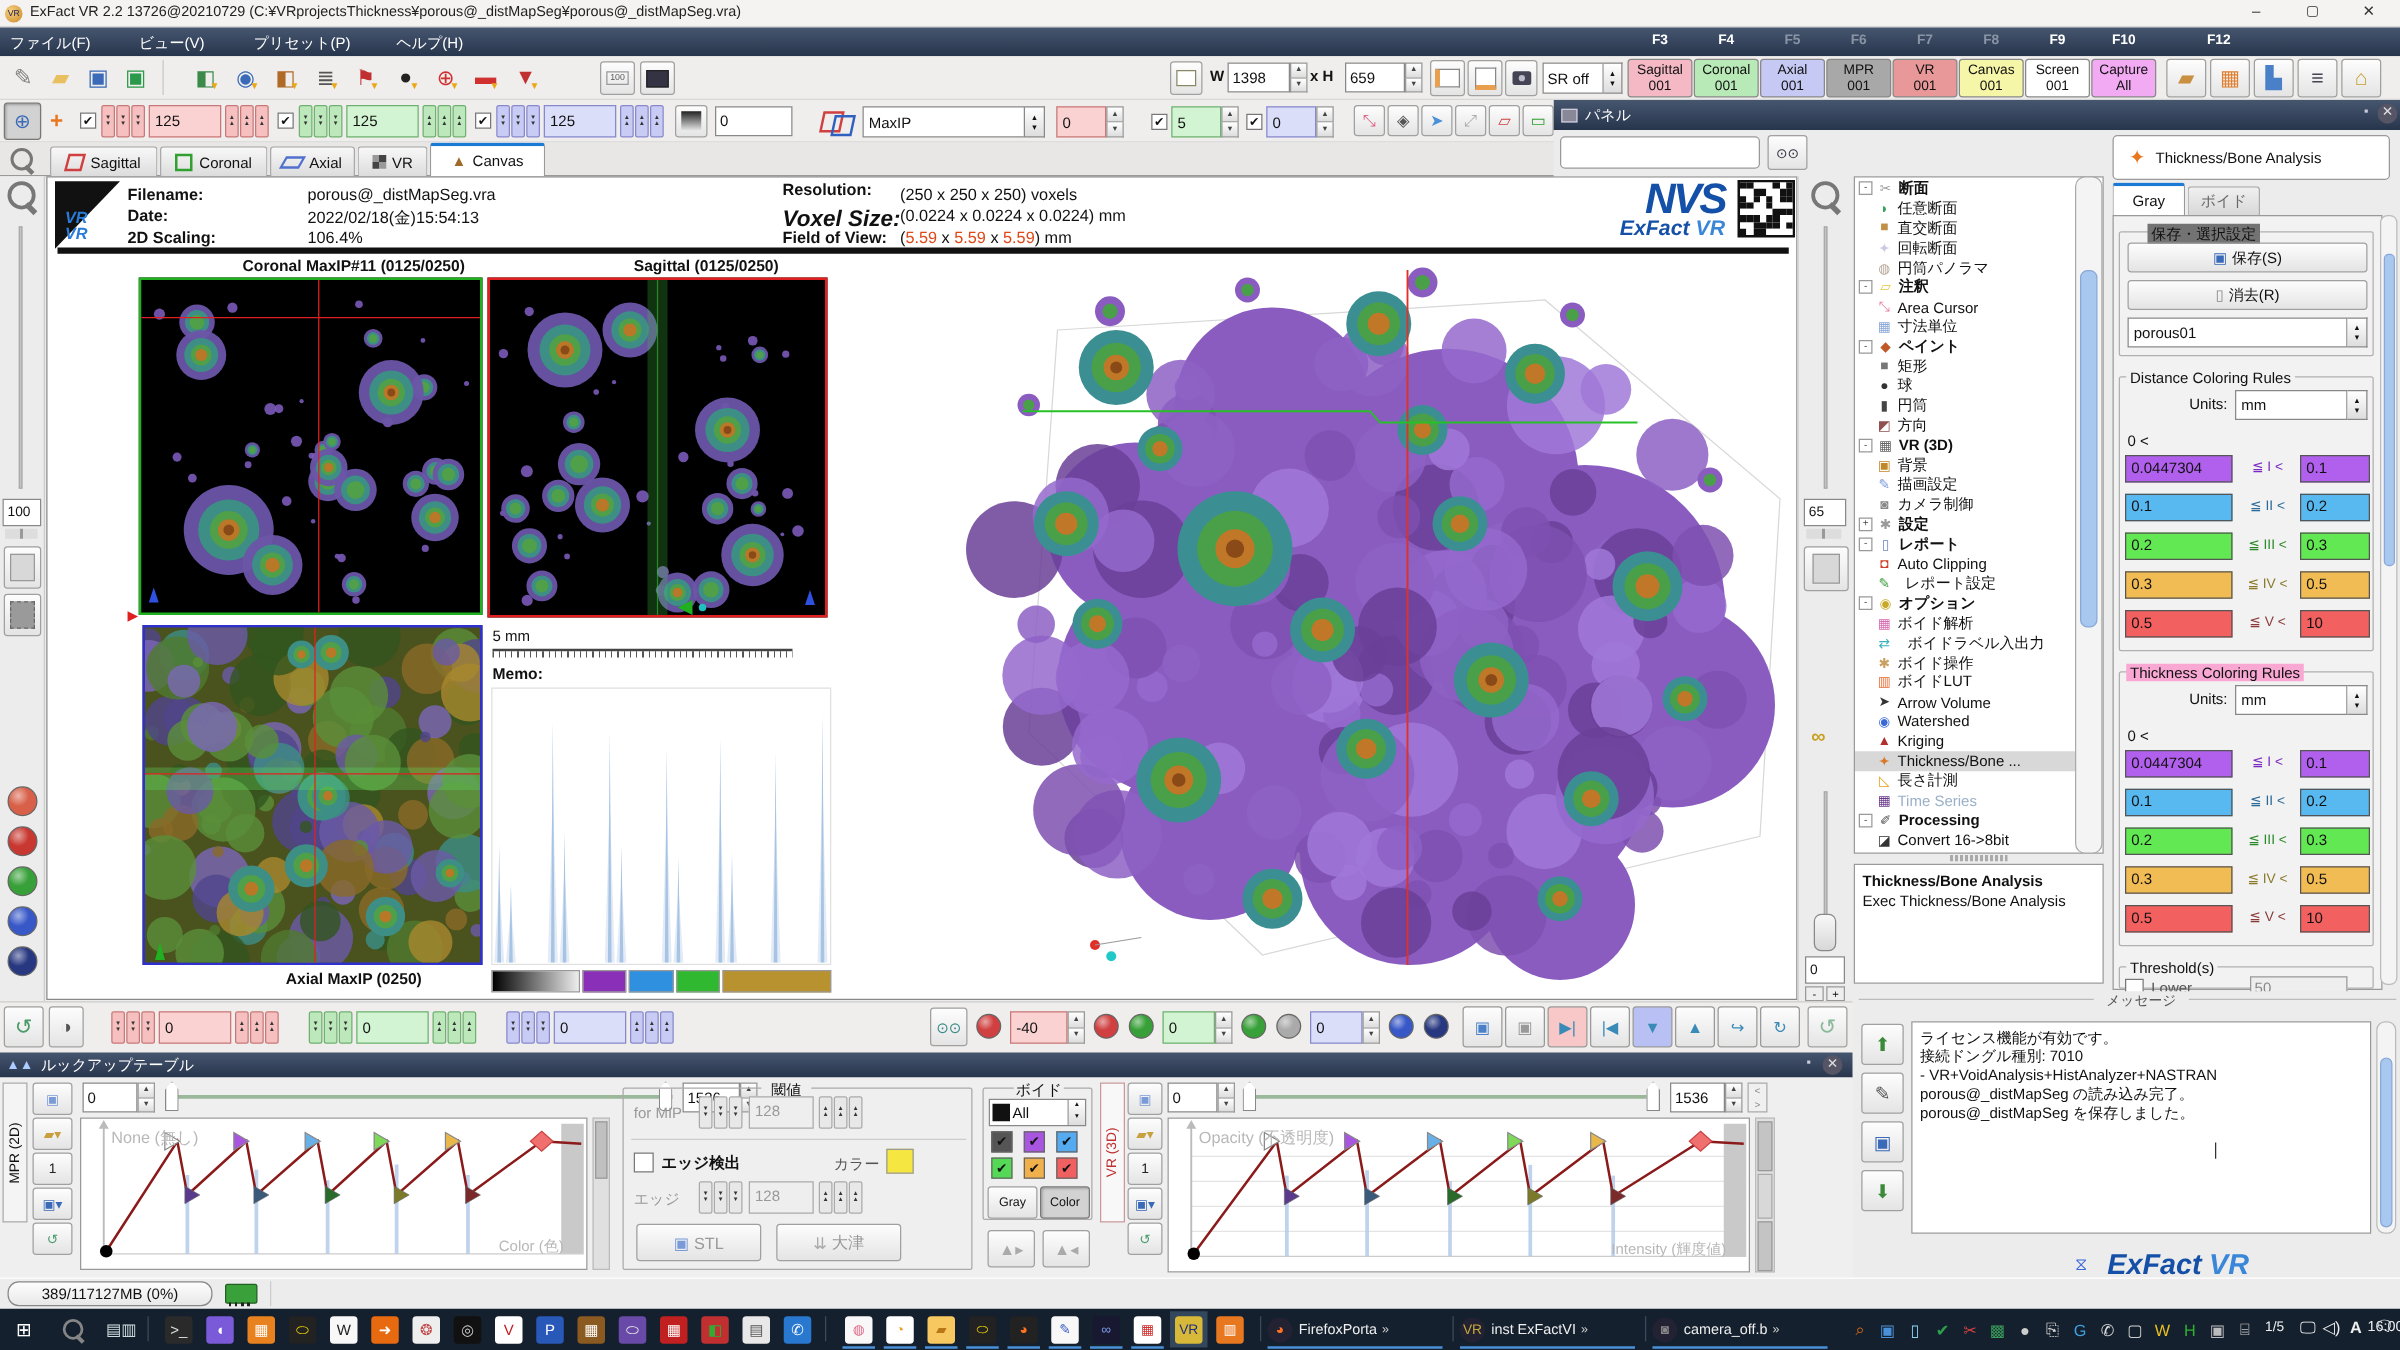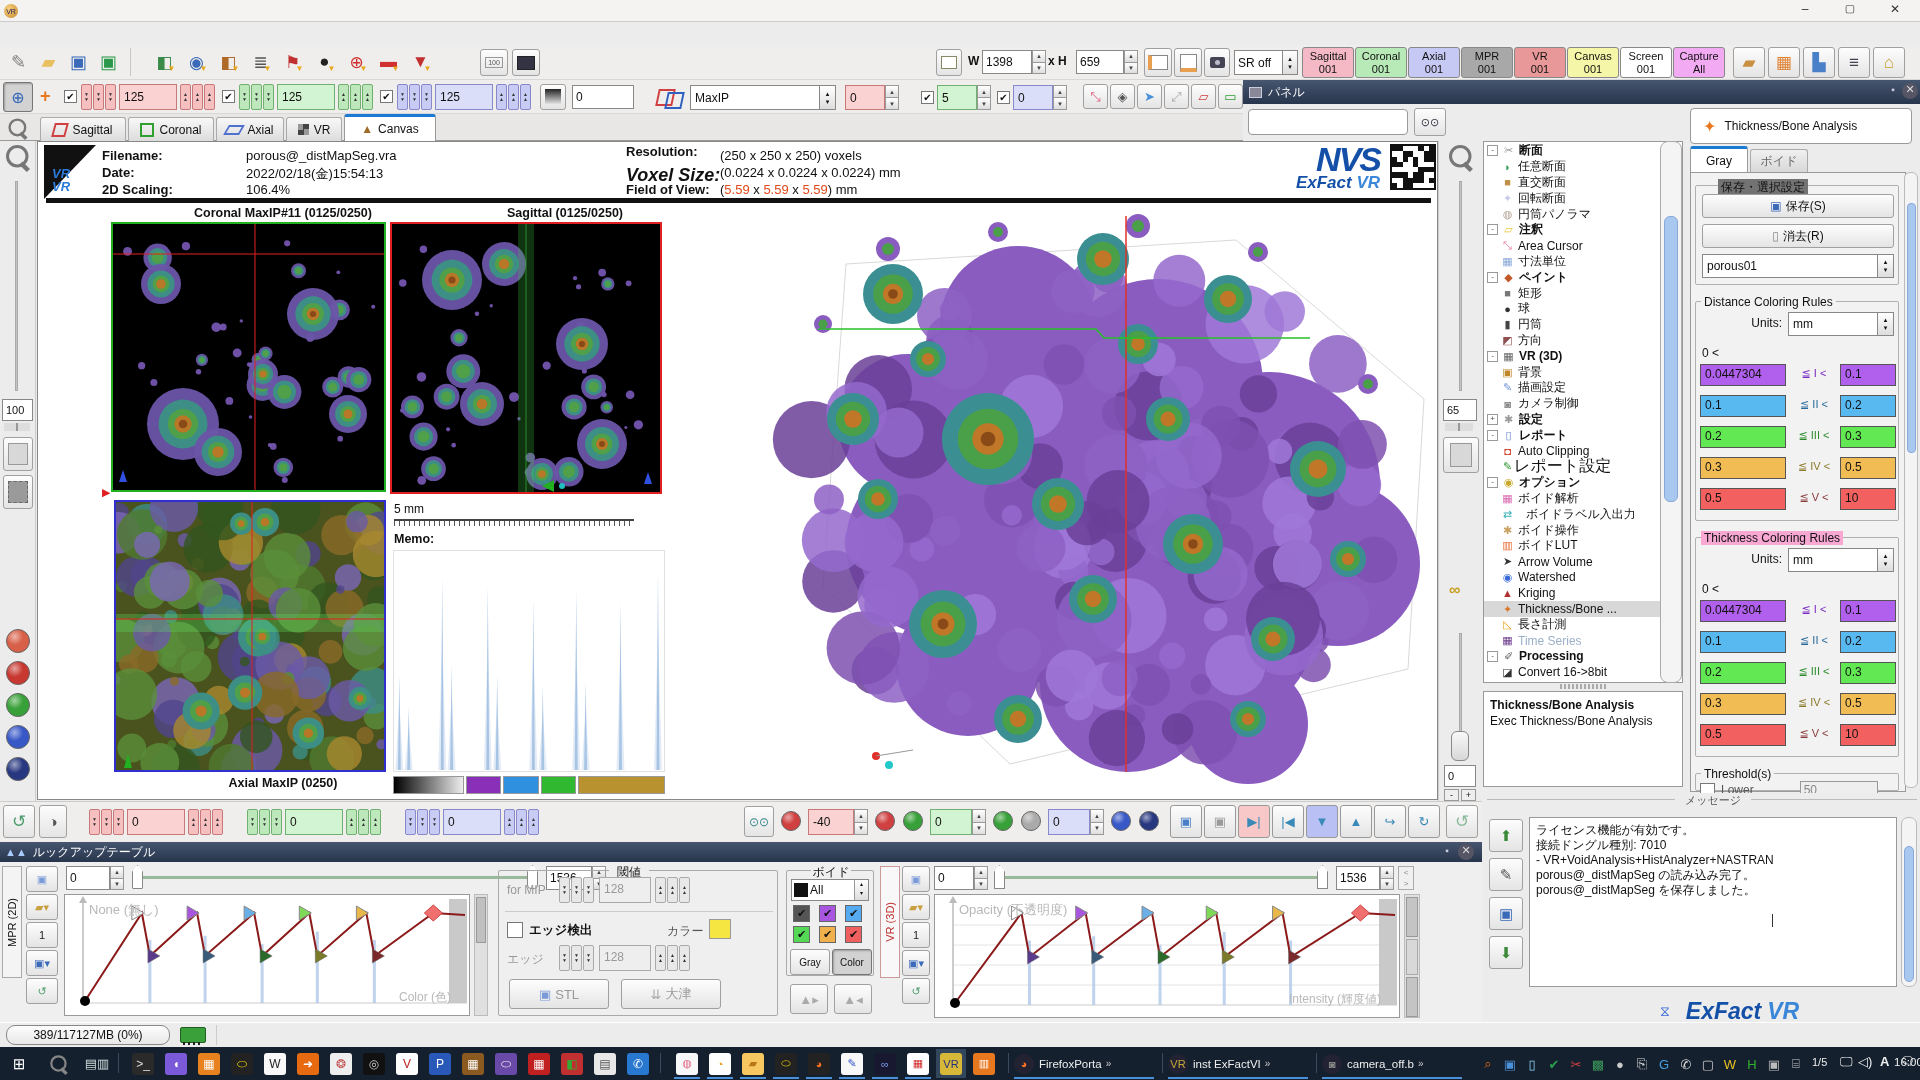--- a/index.html
+++ b/index.html
@@ -11,23 +11,39 @@
 .mag{position:relative;width:16px;height:16px}
 .mag::before{content:"";position:absolute;left:0;top:0;width:11px;height:11px;border:2.5px solid #777;border-radius:50%}
 .mag::after{content:"";position:absolute;left:11px;top:11px;width:7px;height:3px;background:#777;transform:rotate(45deg);transform-origin:0 0}
 </style>
 </head>
 <body>
 
 <div id="app">
     <div style="position: absolute; left: 0px; top: 0px; width: 1920px; height: 22px; box-sizing: border-box; background: rgb(244, 243, 242); border-bottom: 1px solid rgb(204, 204, 204);">
       <div style="position: absolute; left: 4px; top: 4px; width: 14px; height: 14px; box-sizing: border-box; border-radius: 50%; background: radial-gradient(circle at 35% 35%, rgb(248, 208, 128), rgb(200, 136, 40)); font-size: 7px; color: rgb(34, 34, 85); display: flex; align-items: center; justify-content: center;">VR</div>
+      <div style="position: absolute; left: 24px; top: 4px; width: 1100px; height: 16px; box-sizing: border-box; font-size: 11.5px; color: rgb(34, 34, 34);">ExFact VR 2.2 13726@20210729 (C:¥VRprojectsThickness¥porous@_distMapSeg¥porous@_distMapSeg.vra)</div>
       <div style="position: absolute; left: 1790px; top: 2px; width: 30px; height: 18px; box-sizing: border-box; font-size: 12px; color: rgb(51, 51, 51); text-align: center;">–</div>
       <div style="position: absolute; left: 1835px; top: 2px; width: 30px; height: 18px; box-sizing: border-box; font-size: 11px; color: rgb(51, 51, 51); text-align: center;">▢</div>
       <div style="position: absolute; left: 1880px; top: 2px; width: 30px; height: 18px; box-sizing: border-box; font-size: 12px; color: rgb(51, 51, 51); text-align: center;">✕</div>
+    </div>
+    <div style="position: absolute; left: 0px; top: 22px; width: 1920px; height: 23px; box-sizing: border-box; background: linear-gradient(rgb(70, 86, 111), rgb(39, 53, 76));">
+      <div style="position: absolute; left: 8px; top: 4px; width: 91px; height: 16px; box-sizing: border-box; color: rgb(255, 255, 255); font-size: 12px;">ファイル(F)</div>
+      <div style="position: absolute; left: 111px; top: 4px; width: 80px; height: 16px; box-sizing: border-box; color: rgb(255, 255, 255); font-size: 12px;">ビュー(V)</div>
+      <div style="position: absolute; left: 203px; top: 4px; width: 102px; height: 16px; box-sizing: border-box; color: rgb(255, 255, 255); font-size: 12px;">プリセット(P)</div>
+      <div style="position: absolute; left: 317px; top: 4px; width: 80px; height: 16px; box-sizing: border-box; color: rgb(255, 255, 255); font-size: 12px;">ヘルプ(H)</div>
+      <div style="position: absolute; left: 1314px; top: 4px; width: 28px; height: 16px; box-sizing: border-box; color: rgb(255, 255, 255); font-size: 11px; font-weight: bold; text-align: center;">F3</div>
+      <div style="position: absolute; left: 1367px; top: 4px; width: 28px; height: 16px; box-sizing: border-box; color: rgb(255, 255, 255); font-size: 11px; font-weight: bold; text-align: center;">F4</div>
+      <div style="position: absolute; left: 1420px; top: 4px; width: 28px; height: 16px; box-sizing: border-box; color: rgb(138, 148, 164); font-size: 11px; font-weight: bold; text-align: center;">F5</div>
+      <div style="position: absolute; left: 1473px; top: 4px; width: 28px; height: 16px; box-sizing: border-box; color: rgb(138, 148, 164); font-size: 11px; font-weight: bold; text-align: center;">F6</div>
+      <div style="position: absolute; left: 1526px; top: 4px; width: 28px; height: 16px; box-sizing: border-box; color: rgb(138, 148, 164); font-size: 11px; font-weight: bold; text-align: center;">F7</div>
+      <div style="position: absolute; left: 1579px; top: 4px; width: 28px; height: 16px; box-sizing: border-box; color: rgb(138, 148, 164); font-size: 11px; font-weight: bold; text-align: center;">F8</div>
+      <div style="position: absolute; left: 1632px; top: 4px; width: 28px; height: 16px; box-sizing: border-box; color: rgb(255, 255, 255); font-size: 11px; font-weight: bold; text-align: center;">F9</div>
+      <div style="position: absolute; left: 1685px; top: 4px; width: 28px; height: 16px; box-sizing: border-box; color: rgb(255, 255, 255); font-size: 11px; font-weight: bold; text-align: center;">F10</div>
+      <div style="position: absolute; left: 1761px; top: 4px; width: 28px; height: 16px; box-sizing: border-box; color: rgb(255, 255, 255); font-size: 11px; font-weight: bold; text-align: center;">F12</div>
     </div>
     <div style="position: absolute; left: 0px; top: 45px; width: 1920px; height: 35px; box-sizing: border-box; background: rgb(239, 238, 236); border-bottom: 1px solid rgb(216, 216, 216);">
       <div style="position: absolute; left: 5px; top: 2px; width: 27px; height: 30px; box-sizing: border-box; display: flex; align-items: center; justify-content: center; border: 1px solid transparent;">
         <span style="font-size:18px;color:#808080">✎</span>
       </div>
       <div style="position: absolute; left: 35px; top: 2px; width: 27px; height: 30px; box-sizing: border-box; display: flex; align-items: center; justify-content: center; border: 1px solid transparent;">
         <span style="font-size:18px;color:#e8c060">▰</span>
       </div>
       <div style="position: absolute; left: 65px; top: 2px; width: 27px; height: 30px; box-sizing: border-box; display: flex; align-items: center; justify-content: center; border: 1px solid transparent;">
         <span style="font-size:18px;color:#3a6ab8">▣</span>
@@ -1106,21 +1122,21 @@
         <span style="margin-left:4px;font-size:12px;font-weight:bold;white-space:nowrap">レポート</span>
       </div>
       <div style="position: absolute; left: 0px; top: 301.2px; width: 176px; height: 15.8px; box-sizing: border-box; display: flex; align-items: center;">
         <span style="width:13px"></span>
         <span style="color:#d04028;font-size:11px;margin-left:4px;width:13px;text-align:center">◘</span>
         <span style="margin-left:4px;font-size:12px;white-space:nowrap">Auto Clipping</span>
       </div>
       <div style="position: absolute; left: 0px; top: 317px; width: 176px; height: 15.8px; box-sizing: border-box; display: flex; align-items: center;">
         <span style="width:13px"></span>
         <span style="color:#3a9a3a;font-size:11px;margin-left:4px;width:13px;text-align:center">✎</span>
-        <span style="margin-left:0;font-size:16px;white-space:nowrap">レポート設定</span>
+        <span style="margin-left:10px;font-size:12px;white-space:nowrap">レポート設定</span>
       </div>
       <div style="position: absolute; left: 0px; top: 332.8px; width: 176px; height: 15.8px; box-sizing: border-box; display: flex; align-items: center;">
         <span style="width:9px;height:9px;border:1px solid #999;background:#fff;font-size:8px;line-height:7px;text-align:center;margin-left:3px;color:#444">-</span>
         <span style="color:#c8a828;font-size:11px;margin-left:4px;width:13px;text-align:center">◉</span>
         <span style="margin-left:4px;font-size:12px;font-weight:bold;white-space:nowrap">オプション</span>
       </div>
       <div style="position: absolute; left: 0px; top: 348.6px; width: 176px; height: 15.8px; box-sizing: border-box; display: flex; align-items: center;">
         <span style="width:13px"></span>
         <span style="color:#d86ab0;font-size:11px;margin-left:4px;width:13px;text-align:center">▦</span>
         <span style="margin-left:4px;font-size:12px;white-space:nowrap">ボイド解析</span>

